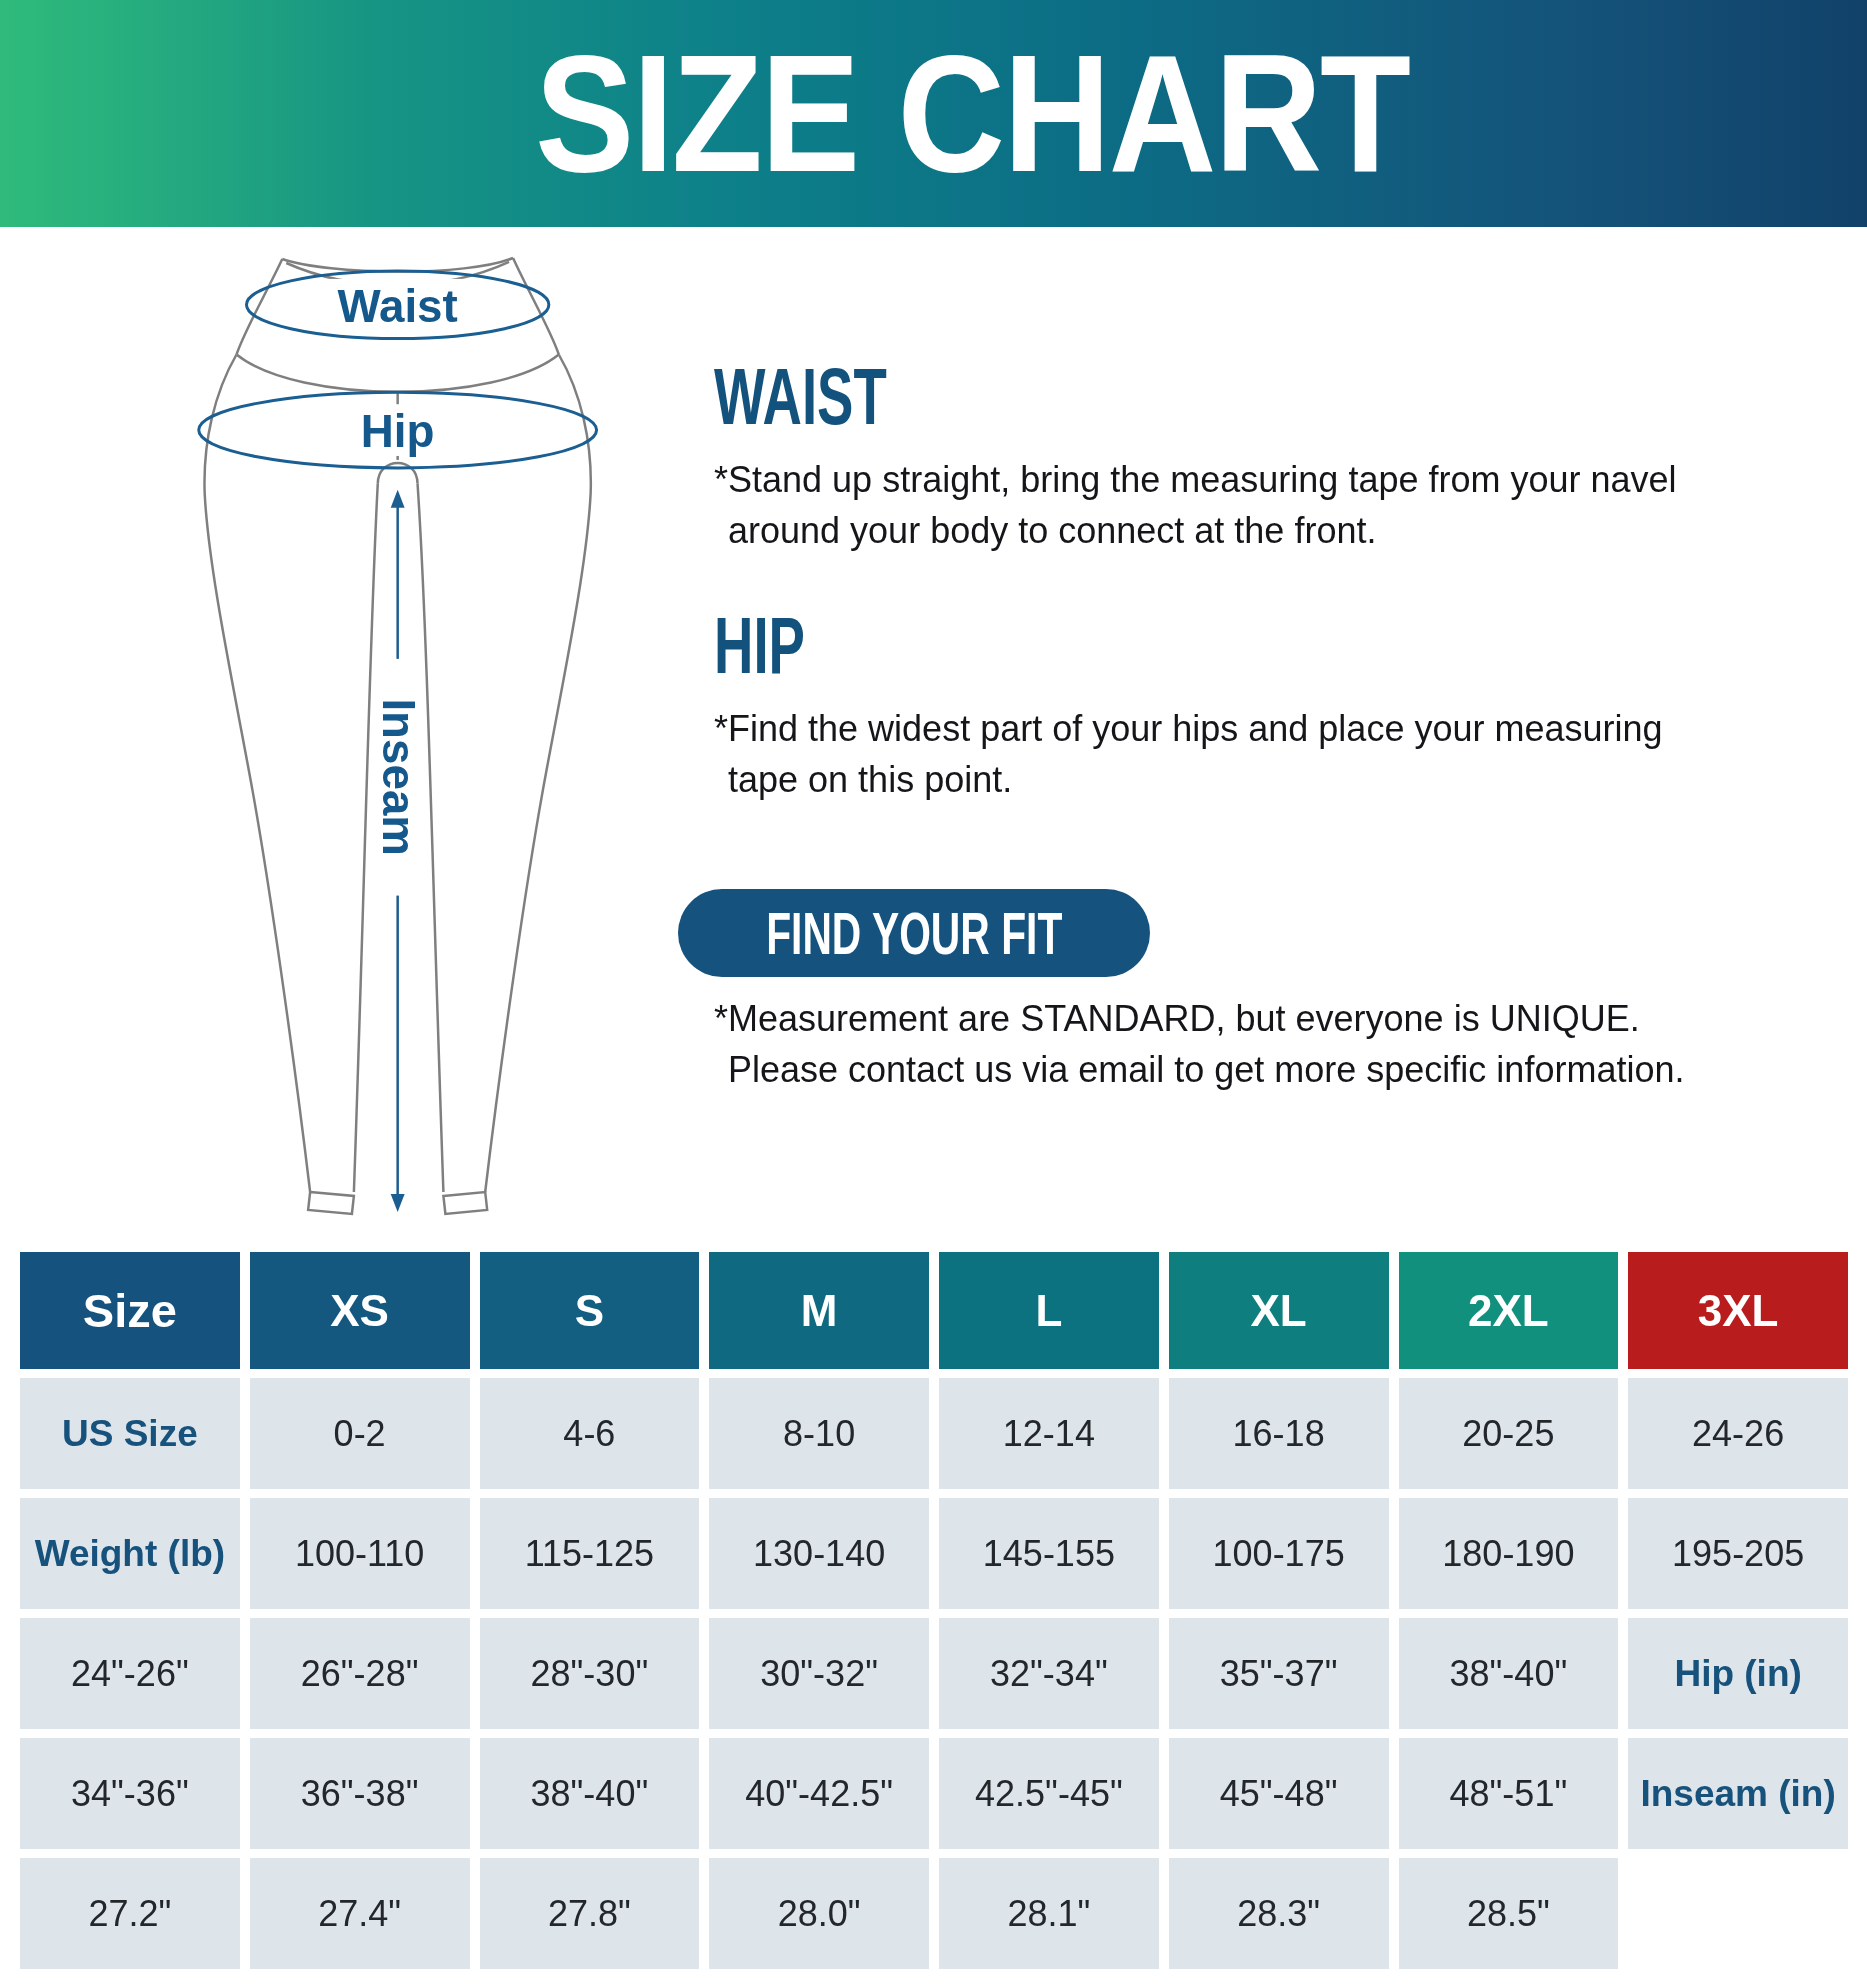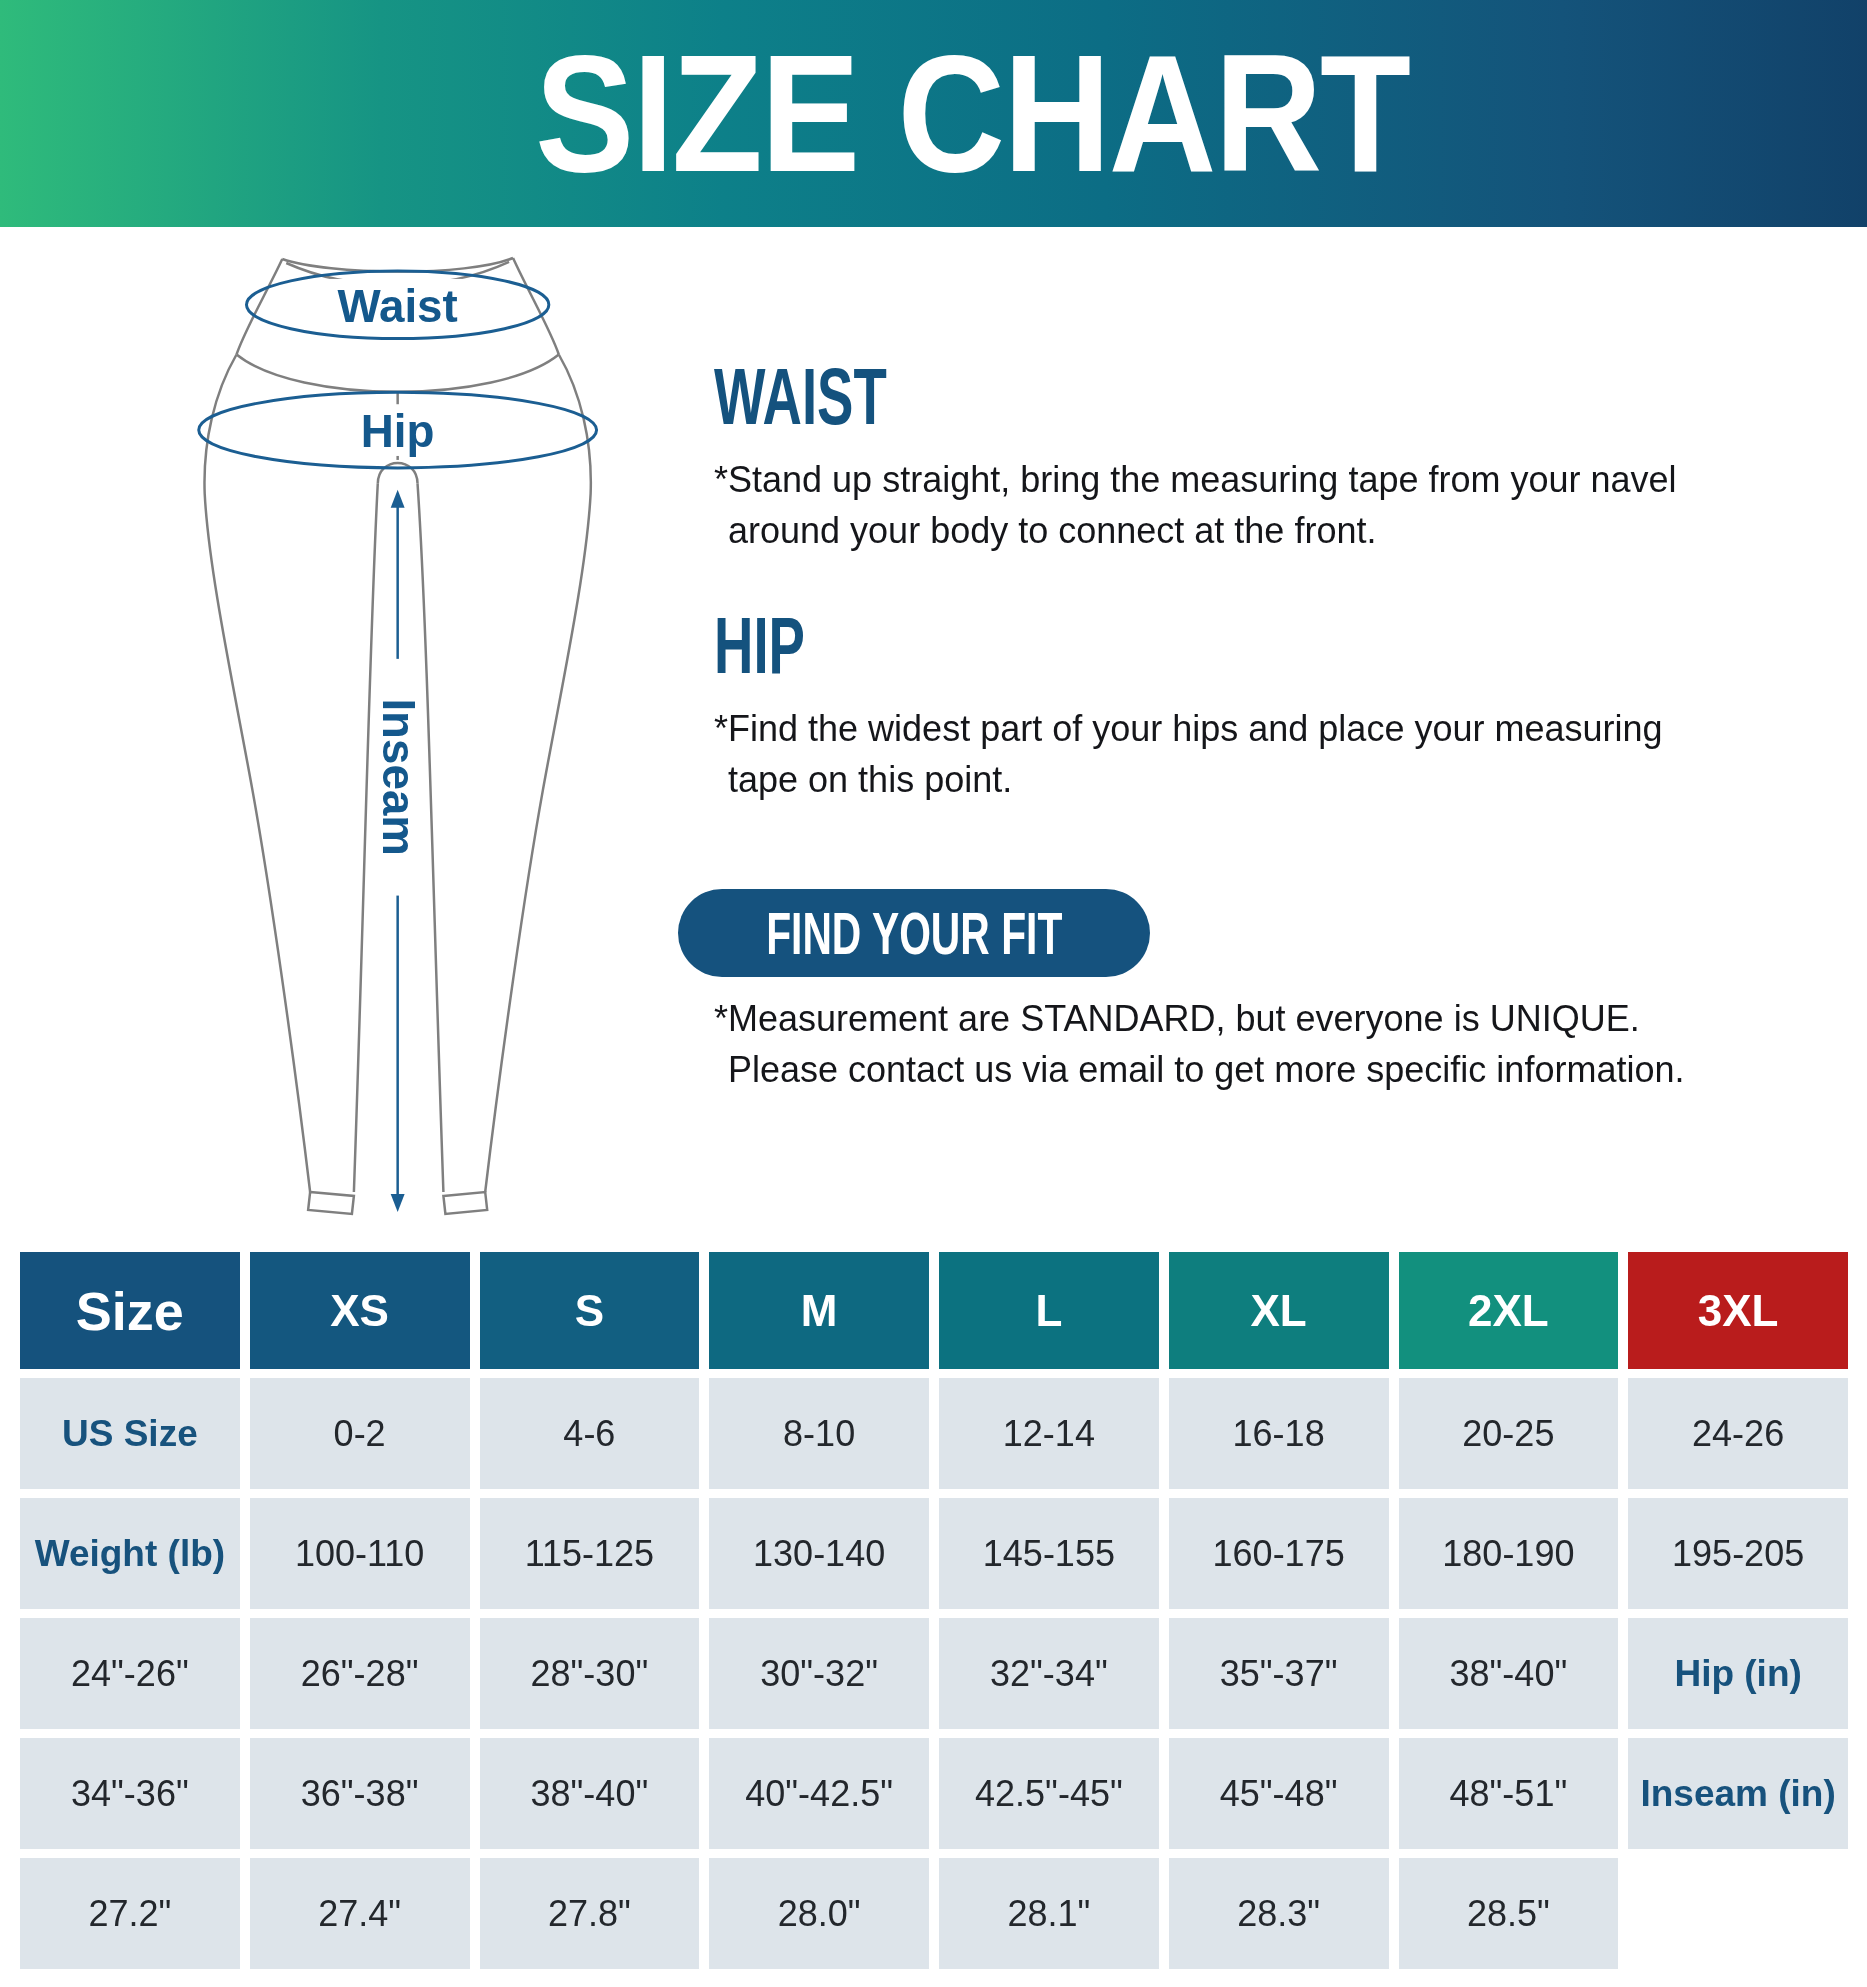--- a/index.html
+++ b/index.html
@@ -114,42 +114,42 @@
   </div>
 
   <div class="sec" id="sec-note">
     <p class="sec-text">
       <span style="display:block">*Measurement are STANDARD, but everyone is UNIQUE.</span>
       <span style="display:block" class="indent">Please contact us via email to get more specific information.</span>
     </p>
   </div>
 
   <div class="size-table" id="size-table">
-    <div class="th" style="font-size: 54px; background: rgb(21, 82, 125);">Size</div>
+    <div class="th" style="font-size: 47px; background: rgb(21, 82, 125);">Size</div>
     <div class="th" style="background: rgb(20, 87, 127);">XS</div>
     <div class="th" style="background: rgb(18, 95, 129);">S</div>
     <div class="th" style="background: rgb(14, 105, 129);">M</div>
     <div class="th" style="background: rgb(12, 114, 128);">L</div>
     <div class="th" style="background: rgb(14, 126, 126);">XL</div>
     <div class="th" style="background: rgb(18, 144, 126);">2XL</div>
     <div class="th" style="background: #b91c1c;">3XL</div>
   <div class="td rowlabel">US Size</div>
       <div class="td">0-2</div>
       <div class="td">4-6</div>
       <div class="td">8-10</div>
       <div class="td">12-14</div>
       <div class="td">16-18</div>
       <div class="td">20-25</div>
       <div class="td">24-26</div>
       <div class="td rowlabel">Weight (lb)</div>
       <div class="td">100-110</div>
       <div class="td">115-125</div>
       <div class="td">130-140</div>
       <div class="td">145-155</div>
-      <div class="td">160-175</div>
+      <div class="td">100-175</div>
       <div class="td">180-190</div>
       <div class="td">195-205</div>
       <div class="td">24"-26"</div>
       <div class="td">26"-28"</div>
       <div class="td">28"-30"</div>
       <div class="td">30"-32"</div>
       <div class="td">32"-34"</div>
       <div class="td">35"-37"</div>
       <div class="td">38"-40"</div>
       <div class="td rowlabel">Hip (in)</div>

